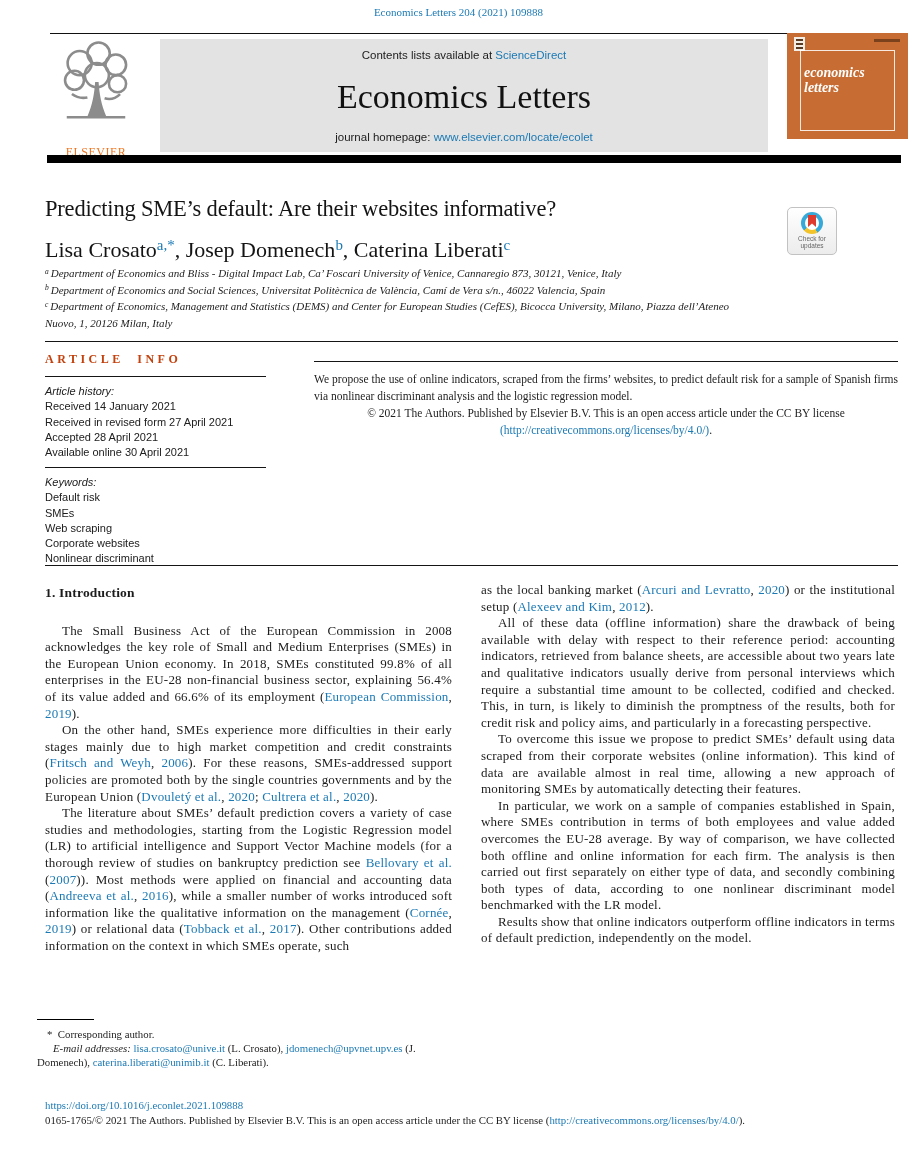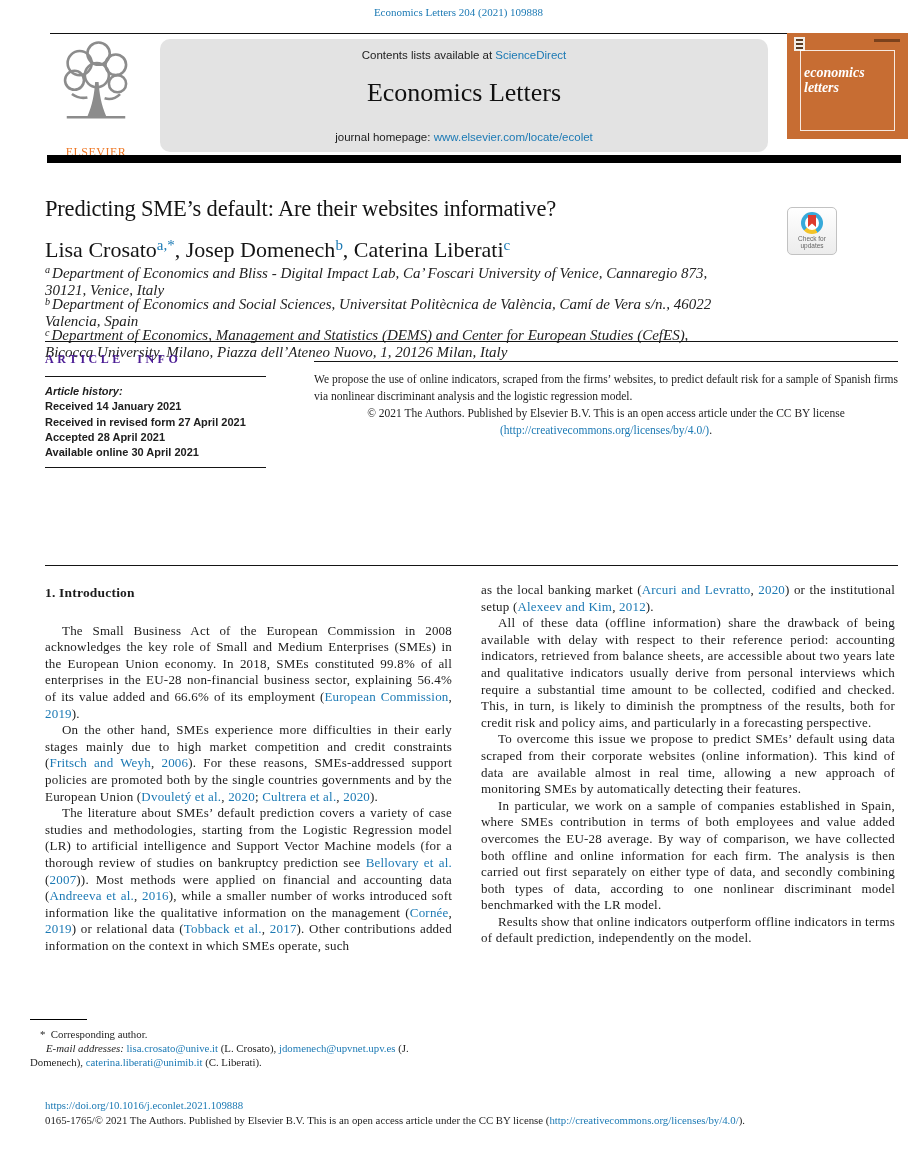--- a/index.html
+++ b/index.html
@@ -11,23 +11,23 @@
   .lnk { color:var(--link-blue,#1b79b4); }
   .it  { font-style:italic; }
   sup  { font-size:68%; vertical-align:baseline; position:relative; top:-0.45em; }
 
   
   .citation { position:absolute; top:6px; left:0; width:100%; text-align:center;
               font-size:11px; color:var(--link-blue,#1b79b4); }
   .top-rule { position:absolute; left:50px; top:33px; width:737px; height:1.4px; background:#111; }
   .banner { position:absolute; left:160px; top:39px; width:608px; height:113px;
             background:var(--banner-gray,#e3e3e3); text-align:center;
-            font-family:"Liberation Sans","DejaVu Sans",sans-serif;border-radius:10px; }
+            font-family:"Liberation Sans","DejaVu Sans",sans-serif; }
   .contents-line { padding-top:10px; font-size:11.5px; color:#1c1c1c; }
-  .journal-title { font-family:"Liberation Serif","DejaVu Serif",serif; font-size:26px;
+  .journal-title { font-family:"Liberation Serif","DejaVu Serif",serif; font-size:34px;
                    color:#111; margin-top:17px; }
   .homepage-line { position:absolute; bottom:9px; left:0; width:100%; font-size:11.5px; color:#1c1c1c; }
 
   .elsevier { position:absolute; left:45px; top:37px; width:102px; height:116px; text-align:center; }
   .els-word { font-family:Liberation Serif, serif; font-size:12px;
               color:var(--elsevier-orange,#ee7623); letter-spacing:.5px; margin-top:14px; }
 
   .cover { position:absolute; left:787px; top:33px; width:121px; height:106px;
            background:var(--cover-orange,#c76d33); }
   .cover-border { position:absolute; left:13px; top:17px; right:13px; bottom:8px;
@@ -41,65 +41,65 @@
                  background:repeating-linear-gradient(#5a3a20 0 2px, transparent 2px 4px); }
   .cover-topright { position:absolute; right:8px; top:6px; width:26px; height:3px; background:rgba(60,30,10,.55); }
 
   .thick-rule { position:absolute; left:47px; top:155px; width:854px; height:8px; background:#000; }
 
   
   .title { position:absolute; left:45px; top:196px; width:730px; margin:0;
            font-size:22.5px; font-weight:normal; color:#141414; letter-spacing:-.2px; }
   .authors { position:absolute; left:45px; top:237px; width:600px; font-size:22px; color:#141414; }
   .affils { position:absolute; left:45px; top:266px; width:695px; font-style:italic;
-            font-size:15px; line-height:14.6px; color:#222; }
+            font-size:11px; line-height:14.6px; color:#222; }
   .affil sup { margin-right:2px; }
 
   .check-badge { position:absolute; left:787px; top:207px; width:48px; height:46px;
                  border:1px solid #c2c2c2; border-radius:5px;
                  background:linear-gradient(#ffffff,#ececec); text-align:center; }
   .cu-circle { position:relative; width:22px; height:22px; margin:4px auto 1px auto; border-radius:50%;
                background:conic-gradient(from 150deg, var(--crossmark-yellow,#f2c32a) 0 75deg, var(--crossmark-teal,#37a9d9) 75deg 360deg); }
   .cu-inner { position:absolute; left:4px; top:4px; width:14px; height:14px; border-radius:50%; background:#fff; }
   .cu-mark { position:absolute; left:7px; top:3px; width:8px; height:12px;
              background:var(--crossmark-red,#dd3b2e);
              clip-path:polygon(0 0,100% 0,100% 100%,50% 70%,0 100%); }
   .cu-text { font-family:"Liberation Sans","DejaVu Sans",sans-serif; font-size:6.5px;
              line-height:7px; color:#666; }
 
   
   .rule { position:absolute; left:45px; width:853px; height:1.2px; background:#151515; }
   .rule-a { top:341px; }
   .rule-b { top:565px; }
 
-  .sec-head { font-size:12px; font-weight:bold; letter-spacing:3.5px; word-spacing:7px; color:#4c1d95; }
+  .sec-head { font-size:12px; font-weight:bold; letter-spacing:3.5px; word-spacing:7px; color:#c2410c; }
   .head-rule { height:1.2px; background:#151515; margin-top:9px; }
   .mid-rule  { height:1px;  background:#151515; margin-top:7px; }
 
   .infocol { position:absolute; left:45px; top:352px; width:221px; }
   .info-block { margin-top:7px; font-family:"Liberation Sans","DejaVu Sans",sans-serif;
-                font-size:11px; line-height:15.2px; color:#202020;font-weight:bold; }
+                font-size:11px; line-height:15.2px; color:#202020; }
   .info-label { font-style:italic; }
 
   .abscol { position:absolute; left:314px; top:352px; width:584px; }
   .abs-text { margin:9px 0 0 0; font-size:11.5px; line-height:17px; text-align:justify;
               color:#1d1d1d; hyphens:auto; }
   .abs-copy { margin:0; font-size:11.5px; line-height:17px; text-align:center; color:#1d1d1d; }
 
   
   .col { position:absolute; top:582px; width:407px; font-size:13px; line-height:16.6px;
          letter-spacing:.2px; text-align:justify; color:#1c1c1c; }
   .col1 { left:45px; }
   .col2 { left:481px; width:414px; }
   .intro-head { margin:3px 0 21px 0; font-size:13.5px; font-weight:bold; }
   .col p { margin:0; text-indent:17px; hyphens:auto; }
   .col p.noindent { text-indent:0; }
 
   
-  .footnote { position:absolute; left:30px; top:1019px; width:412px;
+  .footnote { position:absolute; left:37px; top:1019px; width:412px;
               font-size:10.8px; line-height:14.2px; color:#1d1d1d; }
   .fn-rule { width:57px; height:1px; background:#000; margin-bottom:7px; }
   .fn-corr { text-indent:10px; }
   .fn-emails { text-indent:16px; }
   .doi { position:absolute; left:45px; top:1099px; font-size:10.8px; }
   .issn { position:absolute; left:45px; top:1114px; width:853px; font-size:10.8px; color:#1d1d1d; }
 </style>
 </head>
 <body>
 
@@ -175,20 +175,28 @@
     <div class="sec-head">ARTICLE INFO</div>
     <div class="head-rule"></div>
     <div class="info-block">
       <div class="info-label">Article history:</div>
       <div>Received 14 January 2021</div>
       <div>Received in revised form 27 April 2021</div>
       <div>Accepted 28 April 2021</div>
       <div>Available online 30 April 2021</div>
     </div>
     <div class="mid-rule"></div>
+    <div class="info-block">
+      <div class="info-label">Keywords:</div>
+      <div>Default risk</div>
+      <div>SMEs</div>
+      <div>Web scraping</div>
+      <div>Corporate websites</div>
+      <div>Nonlinear discriminant</div>
+    </div>
   </div>
 
   <div class="abscol">
     <div class="head-rule"></div>
     <p class="abs-text">We propose the use of online indicators, scraped from the firms’ websites, to predict default risk for a sample of Spanish firms via nonlinear discriminant analysis and the logistic regression model.</p>
     <div class="abs-copy"><span>© 2021 The Authors. Published by Elsevier B.V. This is an open access article under the CC BY license </span><span class="lnk">(http://creativecommons.org/licenses/by/4.0/)</span><span>.</span></div>
   </div>
 
   <div class="rule rule-b"></div>
 

